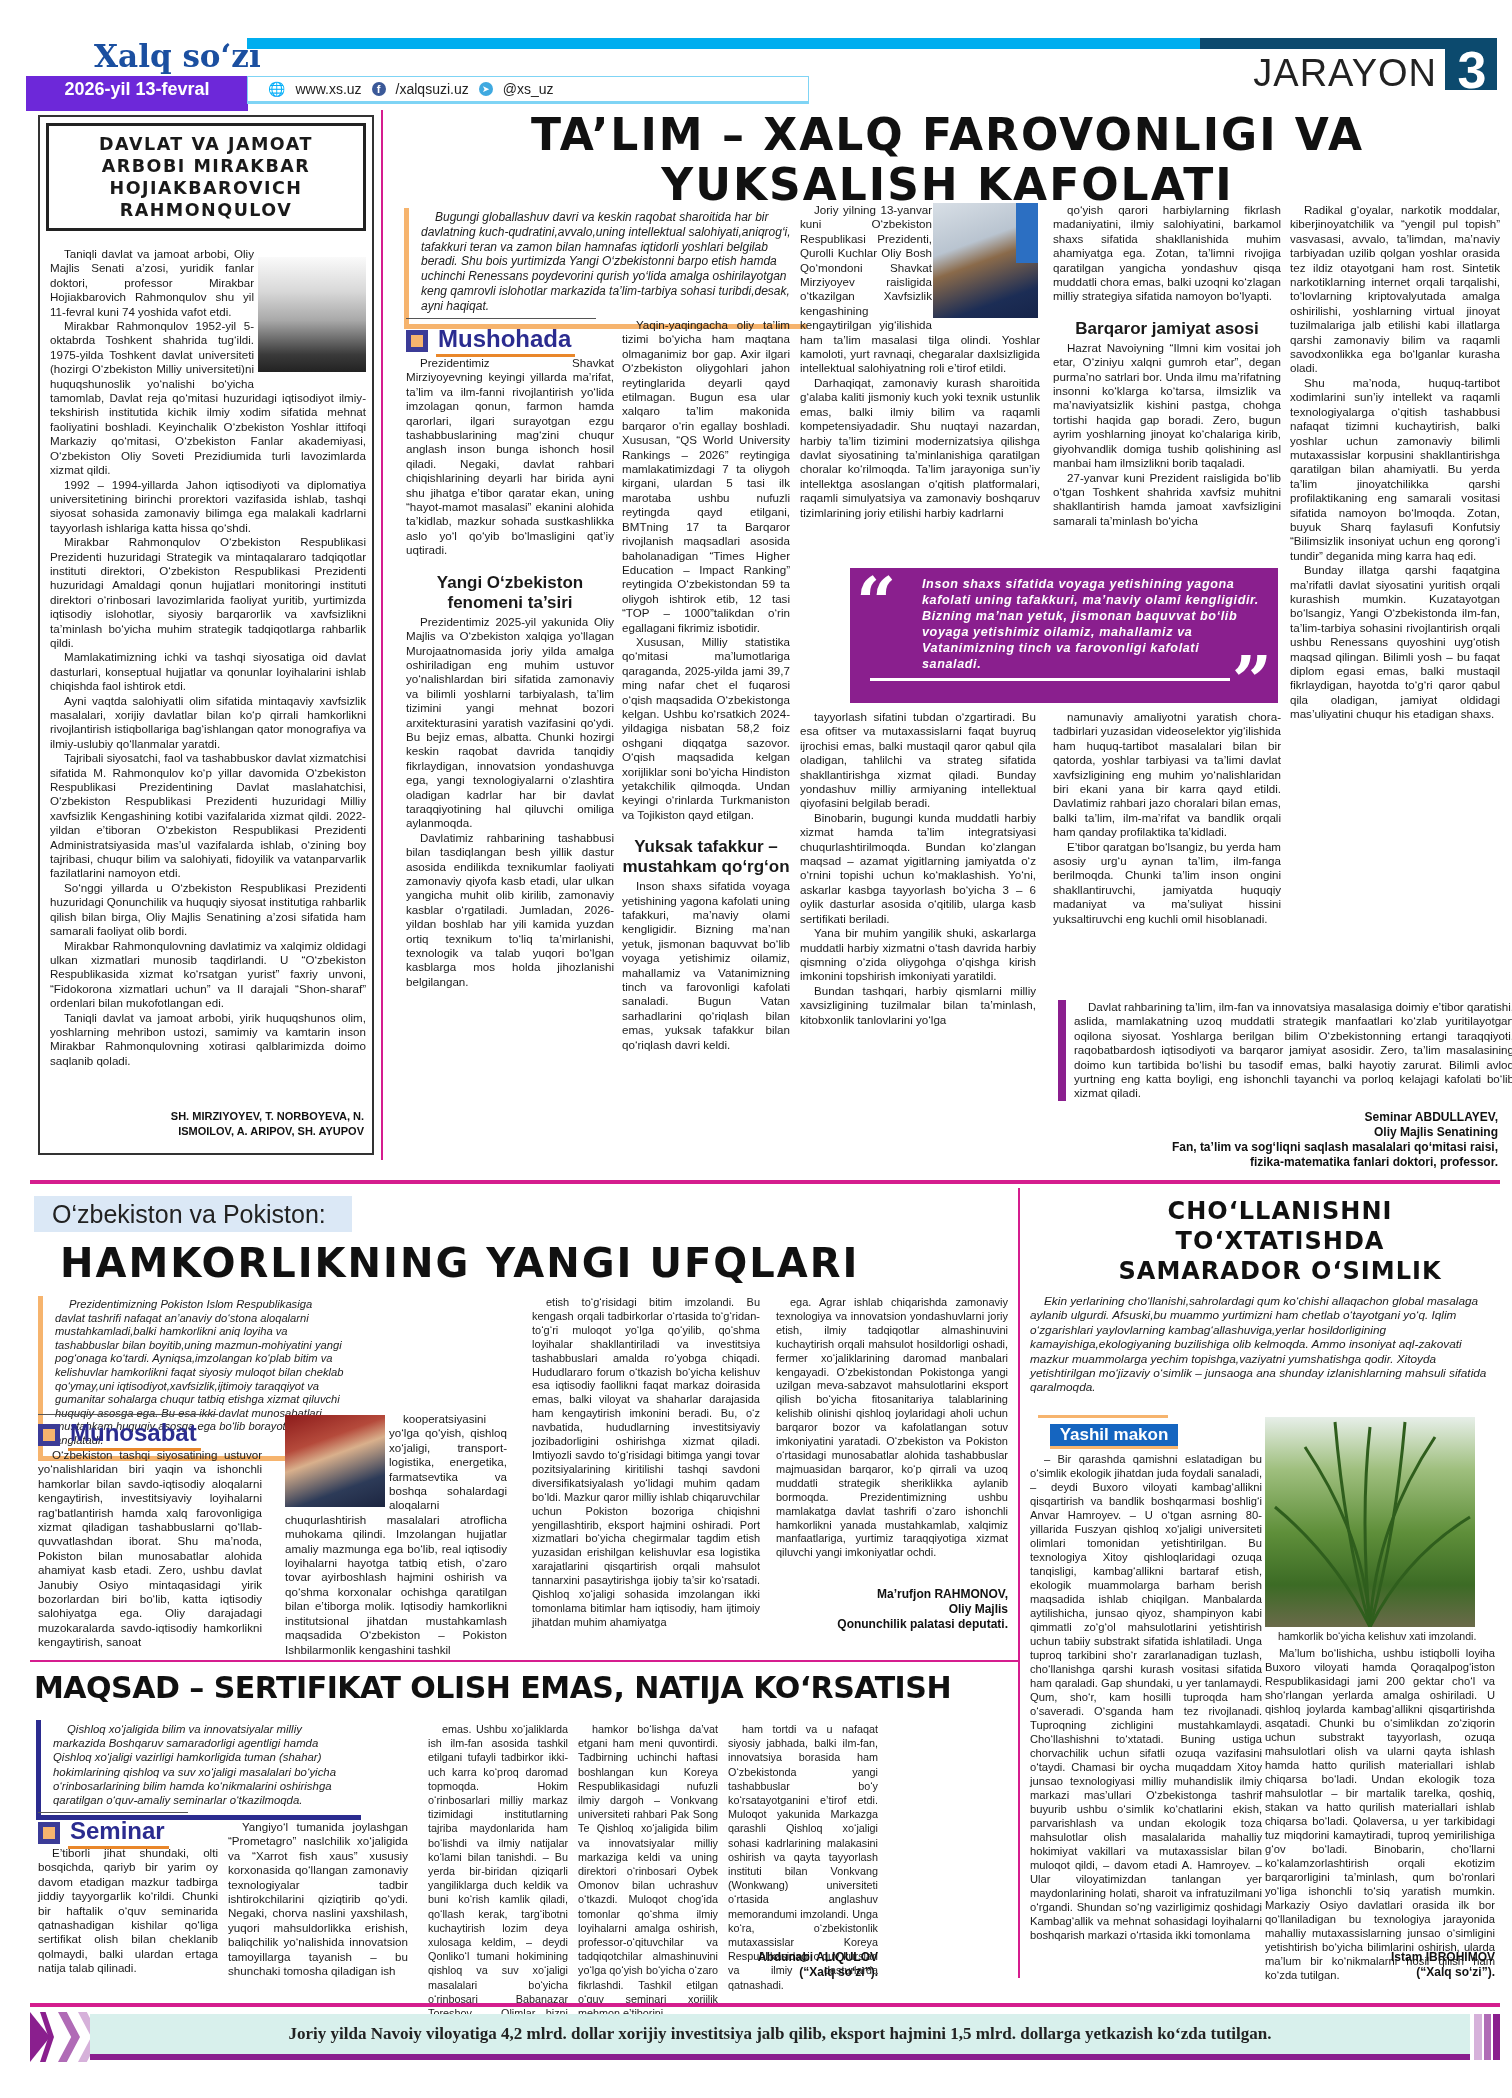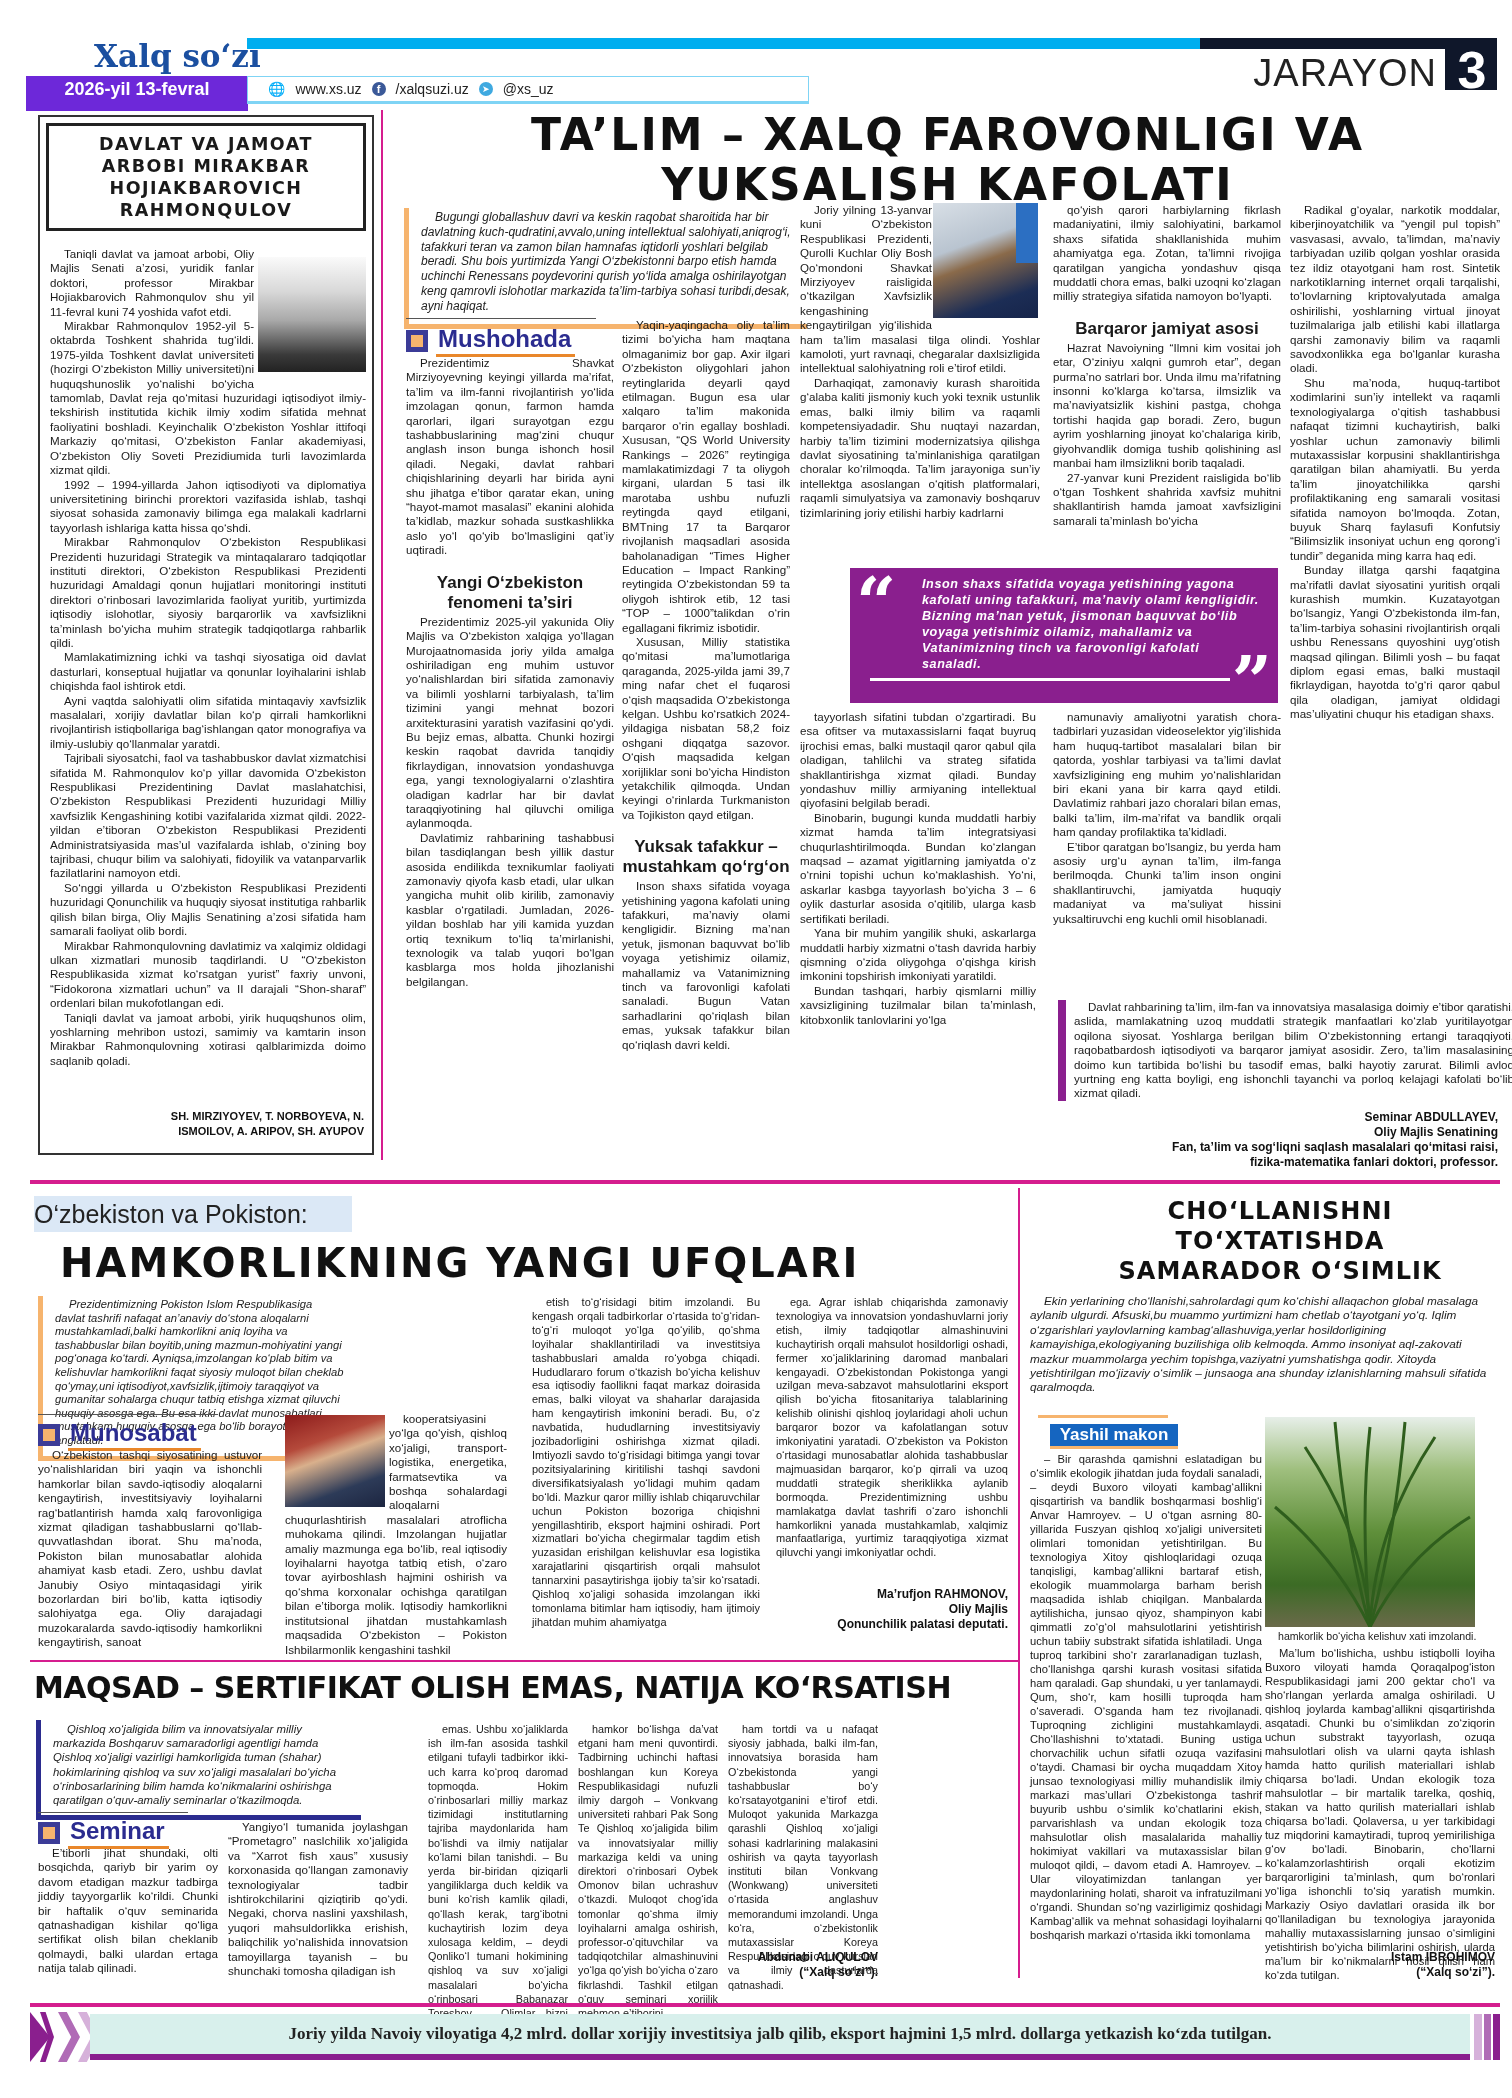--- a/index.html
+++ b/index.html
@@ -27,21 +27,21 @@
   </div>
   <div class="abs" style="left:247px;top:38px;width:1250px;height:11px;background:#00aeef;"></div>
   <div class="abs" style="left:247px;top:76px;width:540px;height:24px;border:1px solid #7fd4f5;border-bottom:3px solid #7fd4f5;display:flex;align-items:center;gap:10px;padding-left:20px;font-size:14px;color:#222;">
     <span style="color:#3a7bbf;">🌐</span>
     <span>www.xs.uz</span>
     <span style="display:inline-block;width:14px;height:14px;border-radius:50%;background:#3b5998;color:#fff;font-size:11px;text-align:center;line-height:14px;font-weight:bold;">f</span>
     <span>/xalqsuzi.uz</span>
     <span style="display:inline-block;width:14px;height:14px;border-radius:50%;background:#3fa9e0;color:#fff;font-size:9px;text-align:center;line-height:14px;">➤</span>
     <span>@xs_uz</span>
   </div>
-  <div class="abs" style="left:1200px;top:38px;width:297px;height:52px;background:#0f172a;">
+  <div class="abs" style="left:1200px;top:38px;width:297px;height:52px;background:#0c4a6e;">
     <div class="abs" style="left:0;top:11px;width:245px;height:48px;background:#fff;">
       <div style="text-align:right;padding-right:8px;font-size:38px;line-height:48px;color:#222;letter-spacing:1px;font-family:'Liberation Sans',sans-serif;">JARAYON</div>
     </div>
     <div class="abs" style="left:252px;top:0;width:40px;font-size:52px;font-weight:bold;color:#fff;line-height:64px;text-align:center;font-family:'Liberation Sans',sans-serif;">3</div>
   </div>
 </div>
 
 <div class="abs" style="left:38px;top:115px;width:336px;height:1040px;border:2px solid #333;box-sizing:border-box;">
   <div class="abs" style="left:6px;top:6px;width:320px;height:108px;border:3px solid #222;box-sizing:border-box;display:flex;align-items:center;justify-content:center;">
     <div style="text-align:center;font-family:'DejaVu Sans',sans-serif;font-weight:bold;font-size:17.5px;line-height:22px;letter-spacing:1.5px;padding:0 18px;color:#1a1a1a;">DAVLAT VA JAMOAT ARBOBI MIRAKBAR HOJIAKBAROVICH RAHMONQULOV</div>
@@ -142,21 +142,21 @@
 <div class="abs sig" style="left:1050px;top:1110px;width:448px;">
   <div>Seminar ABDULLAYEV,</div>
   <div>Oliy Majlis Senatining</div>
   <div>Fan, ta’lim va sog‘liqni saqlash masalalari qo‘mitasi raisi,</div>
   <div>fizika-matematika fanlari doktori, professor.</div>
 </div>
 
 <div class="abs pink" style="left:30px;top:1180px;width:1470px;height:4px;"></div>
 
 <div class="abs" style="left:34px;top:1196px;width:318px;height:36px;background:#dbe8f6;">
-  <div style="font-size:25px;line-height:36px;color:#222;font-family:'Liberation Sans',sans-serif;">O‘zbekiston va Pokiston:</div>
+  <div style="padding-left:18px;font-size:25px;line-height:36px;color:#222;font-family:'Liberation Sans',sans-serif;">O‘zbekiston va Pokiston:</div>
 </div>
 <div class="abs" style="left:60px;top:1238px;width:960px;font-family:'DejaVu Sans',sans-serif;font-weight:bold;font-size:40px;line-height:50px;letter-spacing:2px;color:#111;">HAMKORLIKNING YANGI UFQLARI</div>
 
 <div class="abs lead" style="left:38px;top:1296px;width:290px;border-left:5px solid #f6b46e;border-bottom:5px solid #f6b46e;padding:2px 6px 8px 12px;font-size:11.2px;line-height:13.6px;">
   <p>Prezidentimizning Pokiston Islom Respublikasiga davlat tashrifi nafaqat an’anaviy do‘stona aloqalarni mustahkamladi,balki hamkorlikni aniq loyiha va tashabbuslar bilan boyitib,uning mazmun-mohiyatini yangi pog‘onaga ko‘tardi. Ayniqsa,imzolangan ko‘plab bitim va kelishuvlar hamkorlikni faqat siyosiy muloqot bilan cheklab qo‘ymay,uni iqtisodiyot,xavfsizlik,ijtimoiy taraqqiyot va gumanitar sohalarga chuqur tatbiq etishga xizmat qiluvchi huquqiy asosga ega. Bu esa ikki davlat munosabatlari mustahkam huquqiy asosga ega bo‘lib borayotganini anglatadi.</p>
 </div>
 
 <div class="abs rubric" style="left:38px;top:1414px;border-top:1px solid #555;padding-top:4px;width:180px;">
   <span class="sq"></span>
   <span class="lbl">Munosabat</span>

